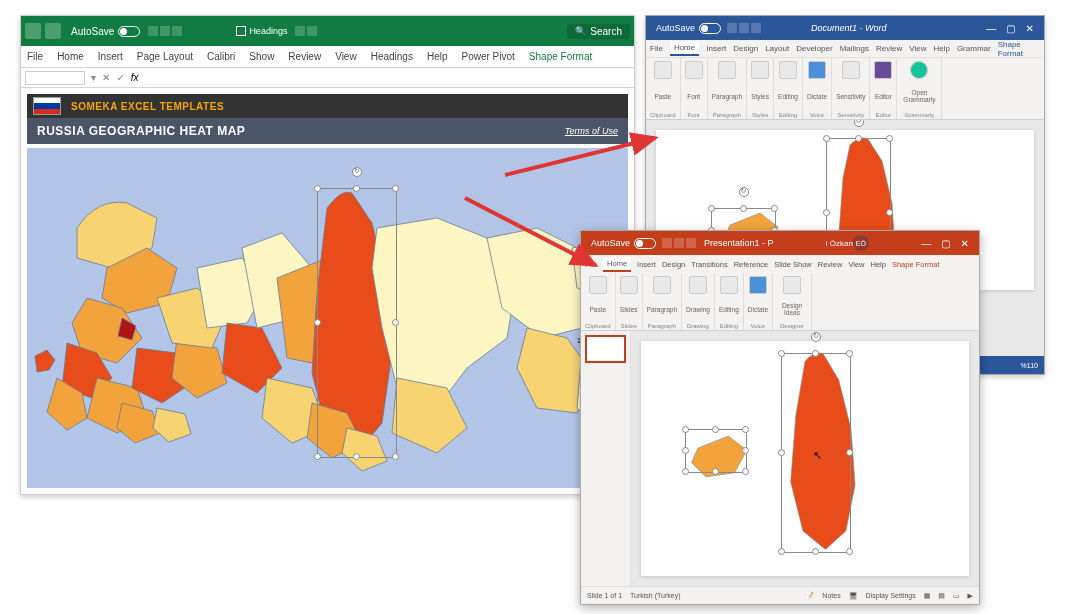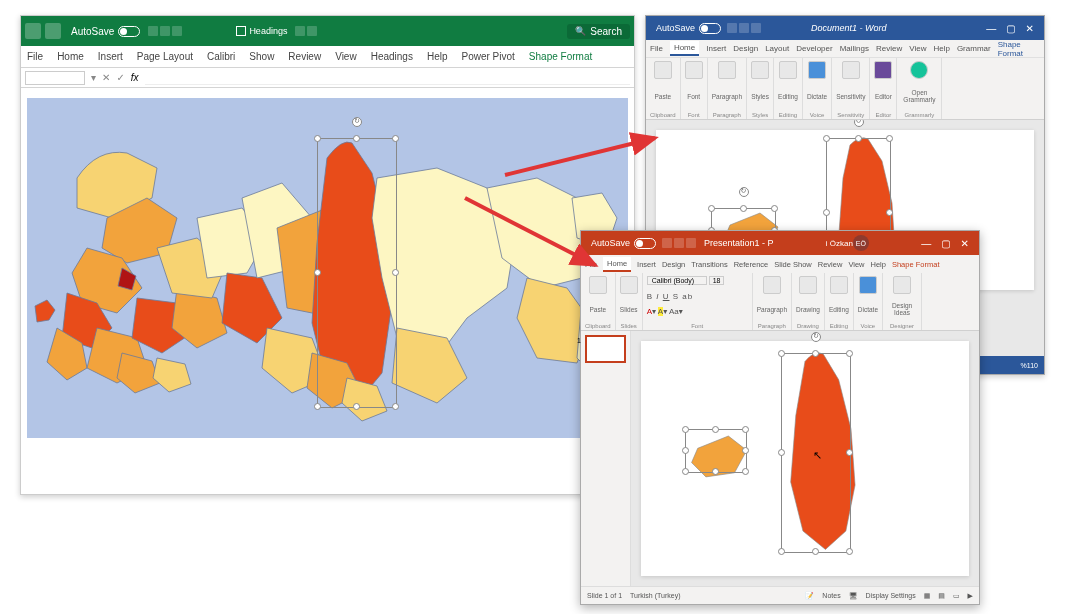--- a/index.html
+++ b/index.html
@@ -125,20 +125,32 @@
   </div>
   <div class="formula-bar">
     <div class="fx-box" style="width:60px;">&nbsp;</div>
     <span style="color:#888;">▾</span>
     <span style="color:#888;">✕</span>
     <span style="color:#888;">✓</span>
     <span style="font-style:italic;">fx</span>
     <div style="flex:1;border-bottom:1px solid #eee;height:14px;"></div>
   </div>
   <div class="sheet-area">
+    <div class="header-bar1">
+      <div class="flag">
+          <div class="w"></div>
+          <div class="b"></div>
+          <div class="r"></div>
+        </div>
+      <span>SOMEKA EXCEL TEMPLATES</span>
+    </div>
+    <div class="header-bar2">
+      <span class="title">RUSSIA GEOGRAPHIC HEAT MAP</span>
+      <span class="terms">Terms of Use</span>
+    </div>
     <div class="map-wrap">
       <svg class="map-svg" width="600" height="340" viewBox="0 0 600 340">
 
         <g stroke="#6a7a9a" stroke-width="0.8">
 
         <path d="M8 208 l12 -6 8 10 -6 10 -12 2z" fill="#e84c1a"></path>
 
         <path d="M50 80 q20 -30 50 -25 l30 15 -5 30 -40 20 -35 -10z" fill="#f7d372"></path>
         <path d="M80 120 l40 -20 30 20 -10 35 -40 10 -25 -15z" fill="#f2a33c"></path>
         <path d="M60 150 l35 10 20 30 -25 25 -35 -10 -10 -30z" fill="#f2a33c"></path>
@@ -347,29 +359,20 @@
     <div class="ribbon-group">
         <div class="icon-big"></div>
         <div class="label">Paste</div>
         <div class="grp-name">Clipboard</div>
       </div>
     <div class="ribbon-group">
         <div class="icon-big"></div>
         <div class="label">Slides</div>
         <div class="grp-name">Slides</div>
       </div>
-    <div class="ribbon-group" style="width:110px;align-items:flex-start;">
-      <div style="display:flex;gap:2px;">
-        <div style="border:1px solid #ccc;font-size:7px;padding:0 4px;width:60px;">Calibri (Body)</div>
-        <div style="border:1px solid #ccc;font-size:7px;padding:0 3px;">18</div>
-      </div>
-      <div style="font-size:8px;letter-spacing:1px;color:#555;">B <i>I</i> <u>U</u> S ab</div>
-      <div style="font-size:8px;color:#555;"><span style="color:#c00;">A</span>▾ <span style="background:#ffeb3b;">A</span>▾ Aa▾</div>
-      <div class="grp-name" style="align-self:center;">Font</div>
-    </div>
     <div class="ribbon-group">
         <div class="icon-big"></div>
         <div class="label">Paragraph</div>
         <div class="grp-name">Paragraph</div>
       </div>
     <div class="ribbon-group">
         <div class="icon-big"></div>
         <div class="label">Drawing</div>
         <div class="grp-name">Drawing</div>
       </div>

